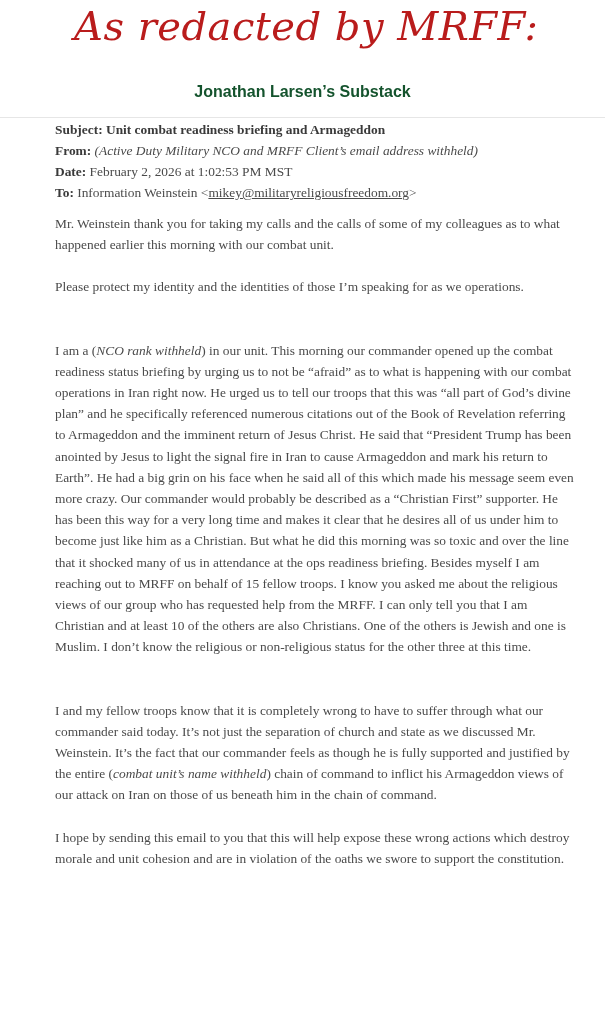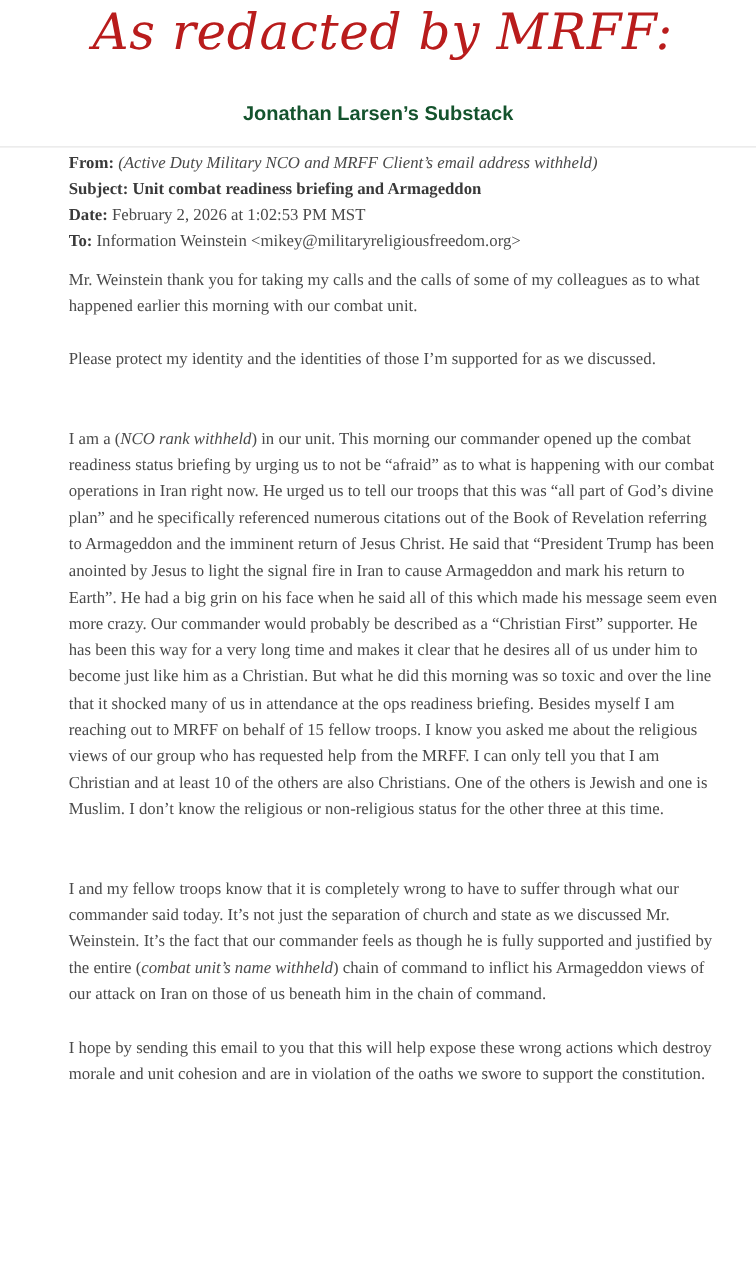--- a/index.html
+++ b/index.html
@@ -16,55 +16,55 @@
     font-size: 16px; color: #14532d; line-height: 20px;
   }
   .rule { position: absolute; left: 0; top: 117px; width: 605px; height: 1px; background: #e6e6e6; }
   .content {
     position: absolute; left: 55px; top: 119px; width: 520px;
     font-family: "Liberation Serif", serif; font-size: 13.4px; color: #4a4a4a;
   }
   .hdr { line-height: 21px; white-space: nowrap; }
   .hdr b { color: #3a3a3a; }
   .hdr .wh { font-style: italic; }
-  .hdr .addr { }
+  .hdr .addr { text-decoration: underline; }
   .para { line-height: 21.2px; margin: 0; }
   .p1 { margin-top: 10px; }
   .gap { height: 21px; }
   .gap2 { height: 42px; }
   em { font-style: italic; }
 </style>
 </head>
 <body>
 
 <div class="banner">As redacted by MRFF:</div>
 <div class="pub">Jonathan Larsen’s Substack</div>
 <div class="rule"></div>
 
 <div class="content">
   <div class="hdr">
+    <b>Subject:</b>
+    <b>Unit combat readiness briefing and Armageddon</b>
+  </div>
+  <div class="hdr">
     <b>From:</b>
     <span class="wh">(Active Duty Military NCO and MRFF Client’s email address withheld)</span>
-  </div>
-  <div class="hdr">
-    <b>Subject:</b>
-    <b>Unit combat readiness briefing and Armageddon</b>
   </div>
   <div class="hdr">
     <b>Date:</b>
     <span>February 2, 2026 at 1:02:53 PM MST</span>
   </div>
   <div class="hdr">
     <b>To:</b>
     <span>Information Weinstein &lt;</span><span class="addr">mikey@militaryreligiousfreedom.org</span><span>&gt;</span>
   </div>
 
   <p class="para p1">Mr. Weinstein thank you for taking my calls and the calls of some of my colleagues as to what happened earlier this morning with our combat unit.</p>
   <div class="gap"></div>
-  <p class="para">Please protect my identity and the identities of those I’m supported for as we discussed.</p>
+  <p class="para">Please protect my identity and the identities of those I’m speaking for as we operations.</p>
   <div class="gap"></div>
   <div class="gap"></div>
   <p class="para"><span>I am a (</span><em>NCO rank withheld</em><span>) in our unit. This morning our commander opened up the combat readiness status briefing by urging us to not be “afraid” as to what is happening with our combat operations in Iran right now. He urged us to tell our troops that this was “all part of God’s divine plan” and he specifically referenced numerous citations out of the Book of Revelation referring to Armageddon and the imminent return of Jesus Christ. He said that “President Trump has been anointed by Jesus to light the signal fire in Iran to cause Armageddon and mark his return to Earth”. He had a big grin on his face when he said all of this which made his message seem even more crazy. Our commander would probably be described as a “Christian First” supporter. He has been this way for a very long time and makes it clear that he desires all of us under him to become just like him as a Christian. But what he did this morning was so toxic and over the line that it shocked many of us in attendance at the ops readiness briefing. Besides myself I am reaching out to MRFF on behalf of 15 fellow troops. I know you asked me about the religious views of our group who has requested help from the MRFF. I can only tell you that I am Christian and at least 10 of the others are also Christians. One of the others is Jewish and one is Muslim. I don’t know the religious or non-religious status for the other three at this time.</span></p>
   <div class="gap2"></div>
   <p class="para"><span>I and my fellow troops know that it is completely wrong to have to suffer through what our commander said today. It’s not just the separation of church and state as we discussed Mr. Weinstein. It’s the fact that our commander feels as though he is fully supported and justified by the entire (</span><em>combat unit’s name withheld</em><span>) chain of command to inflict his Armageddon views of our attack on Iran on those of us beneath him in the chain of command.</span></p>
   <div class="gap"></div>
   <p class="para">I hope by sending this email to you that this will help expose these wrong actions which destroy morale and unit cohesion and are in violation of the oaths we swore to support the constitution.</p>
 </div>
 
 </body></html>

